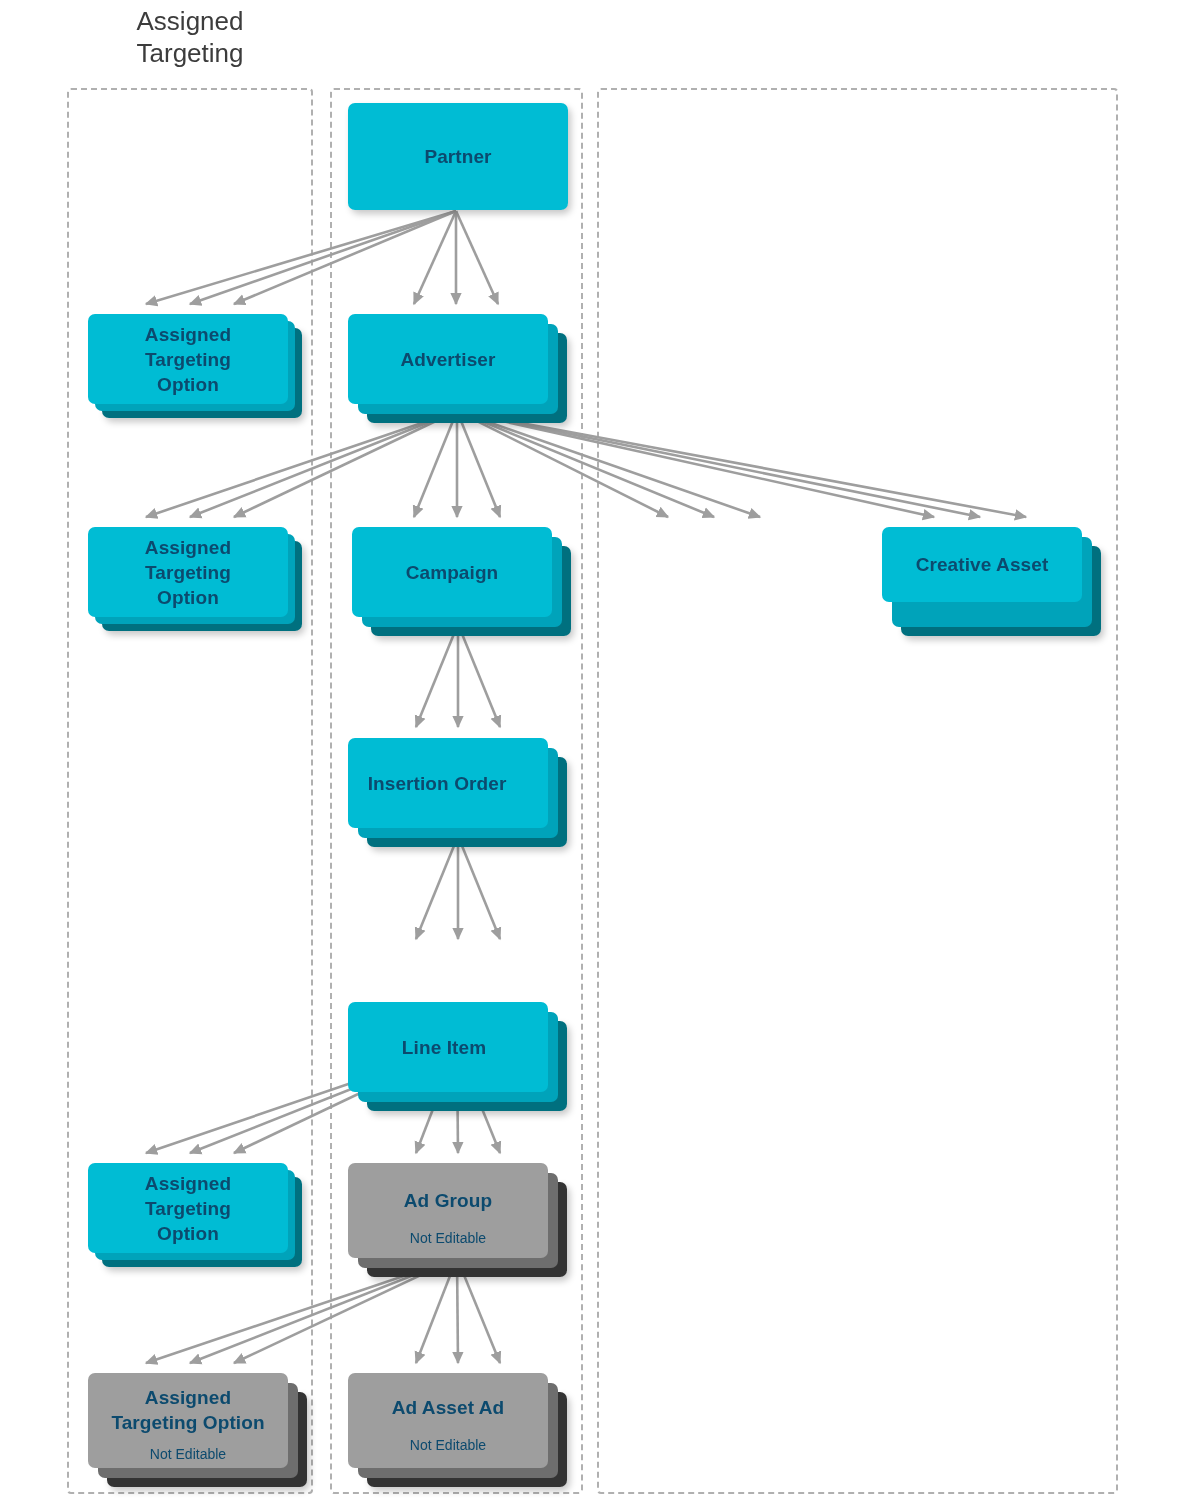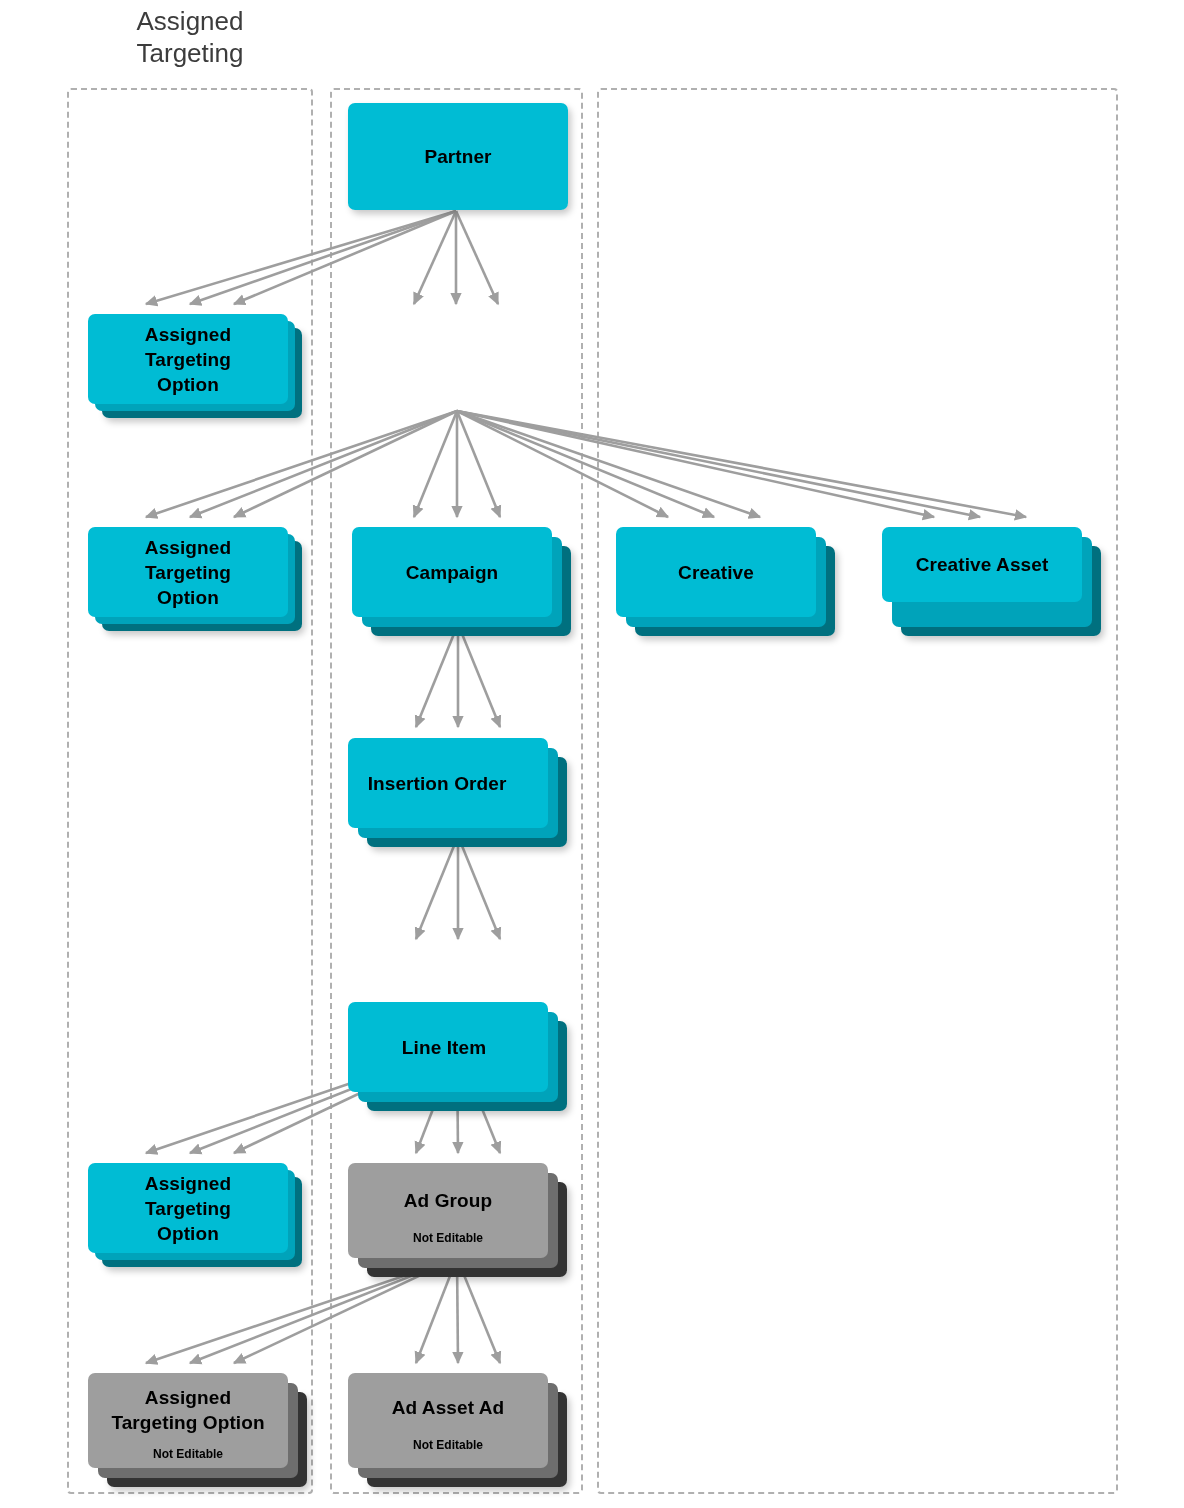--- a/index.html
+++ b/index.html
@@ -22,28 +22,28 @@
   
   #wires{position:absolute;left:0;top:0;width:1184px;height:1508px;pointer-events:none;}
 
   
   .node{position:absolute;}
   .layer{position:absolute;border-radius:7px;}
   .layer.l3{}
   .layer.l2{}
   .layer.face{
     display:flex;flex-direction:column;align-items:center;justify-content:center;
-    text-align:center;color:#000000;box-sizing:border-box;
+    text-align:center;color:#0c4a6e;box-sizing:border-box;
   }
   .face .ttl{
     font-weight:bold;font-size:19px;line-height:25px;
     letter-spacing:.1px;font-family:"Liberation Sans",sans-serif;
   }
   .face .sub{
-    font-weight:bold;font-size:12px;line-height:18px;margin-top:16px;
+    font-weight:normal;font-size:14px;line-height:18px;margin-top:16px;
     font-family:"Liberation Sans",sans-serif;
   }
   .drop{
     position:absolute;border-radius:8px;
     box-shadow:3px 4px 7px rgba(0,0,0,.22);
     z-index:0;
   }
 </style>
 </head>
 <body>
@@ -128,20 +128,28 @@
     <div class="drop" style="left:14px;top:14px;width:200px;height:90px;"></div>
     <div class="layer l3" style="left:14px;top:14px;width:200px;height:90px;background:#00707f;z-index:1;"></div>
     <div class="layer l2" style="left:7px;top:7px;width:200px;height:90px;background:#00a3ba;z-index:2;"></div>
     <div class="layer face" style="left:0;top:0;width:200px;height:90px;background:#00bcd4;z-index:3;">
       <div class="ttl">Assigned</div>
       <div class="ttl">Targeting</div>
       <div class="ttl">Option</div>
     </div>
   </div>
 
+  <div class="node" style="left:348px;top:314px;width:200px;height:90px;">
+    <div class="drop" style="left:19px;top:19px;width:200px;height:90px;"></div>
+    <div class="layer l3" style="left:19px;top:19px;width:200px;height:90px;background:#00707f;z-index:1;"></div>
+    <div class="layer l2" style="left:10px;top:10px;width:200px;height:90px;background:#00a3ba;z-index:2;"></div>
+    <div class="layer face" style="left:0;top:0;width:200px;height:90px;background:#00bcd4;z-index:3;">
+      <div class="ttl">Advertiser</div>
+    </div>
+  </div>
 
   <div class="node" style="left:88px;top:527px;width:200px;height:90px;">
     <div class="drop" style="left:14px;top:14px;width:200px;height:90px;"></div>
     <div class="layer l3" style="left:14px;top:14px;width:200px;height:90px;background:#00707f;z-index:1;"></div>
     <div class="layer l2" style="left:7px;top:7px;width:200px;height:90px;background:#00a3ba;z-index:2;"></div>
     <div class="layer face" style="left:0;top:0;width:200px;height:90px;background:#00bcd4;z-index:3;">
       <div class="ttl">Assigned</div>
       <div class="ttl">Targeting</div>
       <div class="ttl">Option</div>
     </div>
@@ -149,28 +157,20 @@
 
   <div class="node" style="left:352px;top:527px;width:172px;height:90px;">
     <div class="drop" style="left:19px;top:19px;width:200px;height:90px;"></div>
     <div class="layer l3" style="left:19px;top:19px;width:200px;height:90px;background:#00707f;z-index:1;"></div>
     <div class="layer l2" style="left:10px;top:10px;width:200px;height:90px;background:#00a3ba;z-index:2;"></div>
     <div class="layer face" style="left:0;top:0;width:200px;height:90px;background:#00bcd4;z-index:3;">
       <div class="ttl">Campaign</div>
     </div>
   </div>
 
-  <div class="node" style="left:616px;top:527px;width:200px;height:90px;">
-    <div class="drop" style="left:19px;top:19px;width:200px;height:90px;"></div>
-    <div class="layer l3" style="left:19px;top:19px;width:200px;height:90px;background:#00707f;z-index:1;"></div>
-    <div class="layer l2" style="left:10px;top:10px;width:200px;height:90px;background:#00a3ba;z-index:2;"></div>
-    <div class="layer face" style="left:0;top:0;width:200px;height:90px;background:#00bcd4;z-index:3;">
-      <div class="ttl">Creative</div>
-    </div>
-  </div>
 
   <div class="node" style="left:882px;top:527px;width:200px;height:90px;">
     <div class="drop" style="left:19px;top:19px;width:200px;height:90px;"></div>
     <div class="layer l3" style="left:19px;top:19px;width:200px;height:90px;background:#00707f;z-index:1;"></div>
     <div class="layer l2" style="left:10px;top:10px;width:200px;height:90px;background:#00a3ba;z-index:2;"></div>
     <div class="layer face" style="left:0;top:0;width:200px;height:75px;background:#00bcd4;z-index:3;">
       <div class="ttl">Creative Asset</div>
     </div>
   </div>
 

